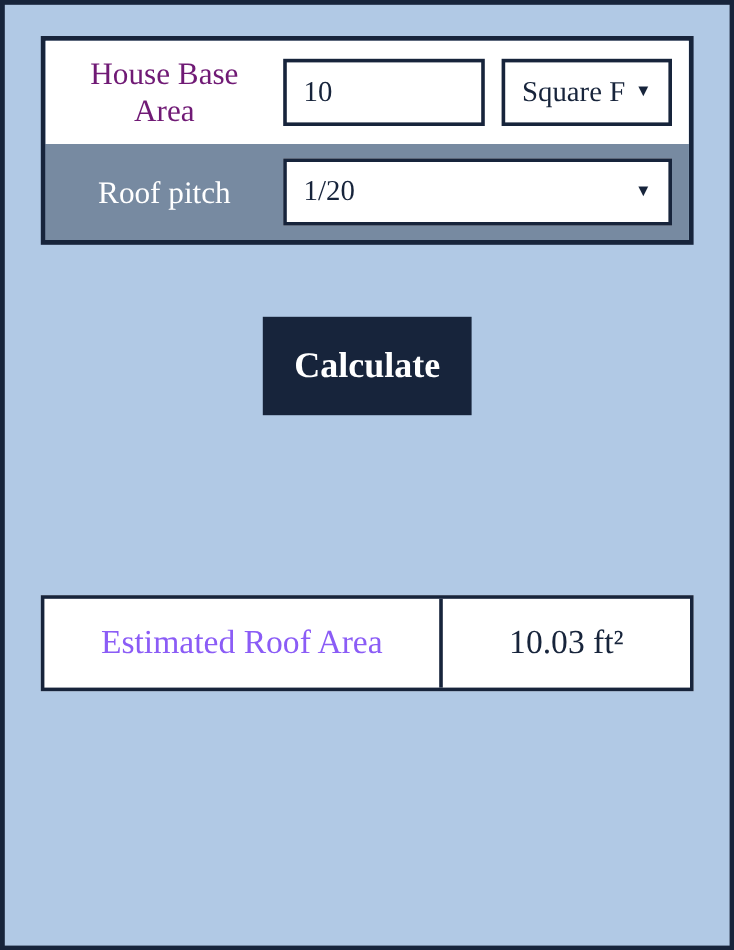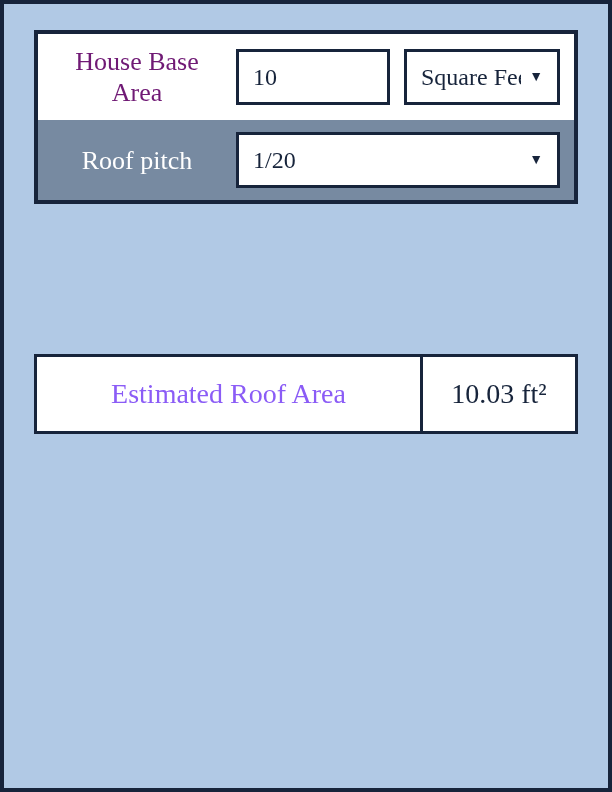--- a/index.html
+++ b/index.html
@@ -37,21 +37,21 @@
     border: 3px solid #17243b;
     background: #fff;
     height: 56px;
     display: flex;
     align-items: center;
     padding: 0 14px;
     font-size: 24px;
     color: #17243b;
   }
   .field-input {
-    width: 154px;
+    width: 168px;
     justify-content: center;
   }
   .field-input input {
     border: none;
     outline: none;
     width: 100%;
     font-size: 24px;
     font-family: inherit;
     color: #17243b;
     background: transparent;
@@ -117,21 +117,21 @@
   .result-label {
     flex: 1;
     display: flex;
     align-items: center;
     justify-content: center;
     font-size: 28px;
     color: #8b5cf6;
     border-right: 3px solid #17243b;
   }
   .result-value {
-    width: 152px;
+    width: 206px;
     display: flex;
     align-items: center;
     justify-content: center;
     font-size: 28px;
     color: #17243b;
   }
 </style>
 </head>
 <body>
 
@@ -153,19 +153,22 @@
     <div class="row2">
       <div class="label">Roof pitch</div>
       <div class="field-box field-pitch">
         <span class="value">1/20</span>
         <span class="caret">▼</span>
       </div>
     </div>
 
   </div>
 
+  <div class="calc-wrap">
+    <button class="calc-btn">Calculate</button>
+  </div>
 
   <div class="result-panel">
     <div class="result-label">Estimated Roof Area</div>
     <div class="result-value">10.03 ft²</div>
   </div>
 
 </div>
 
 </body></html>

